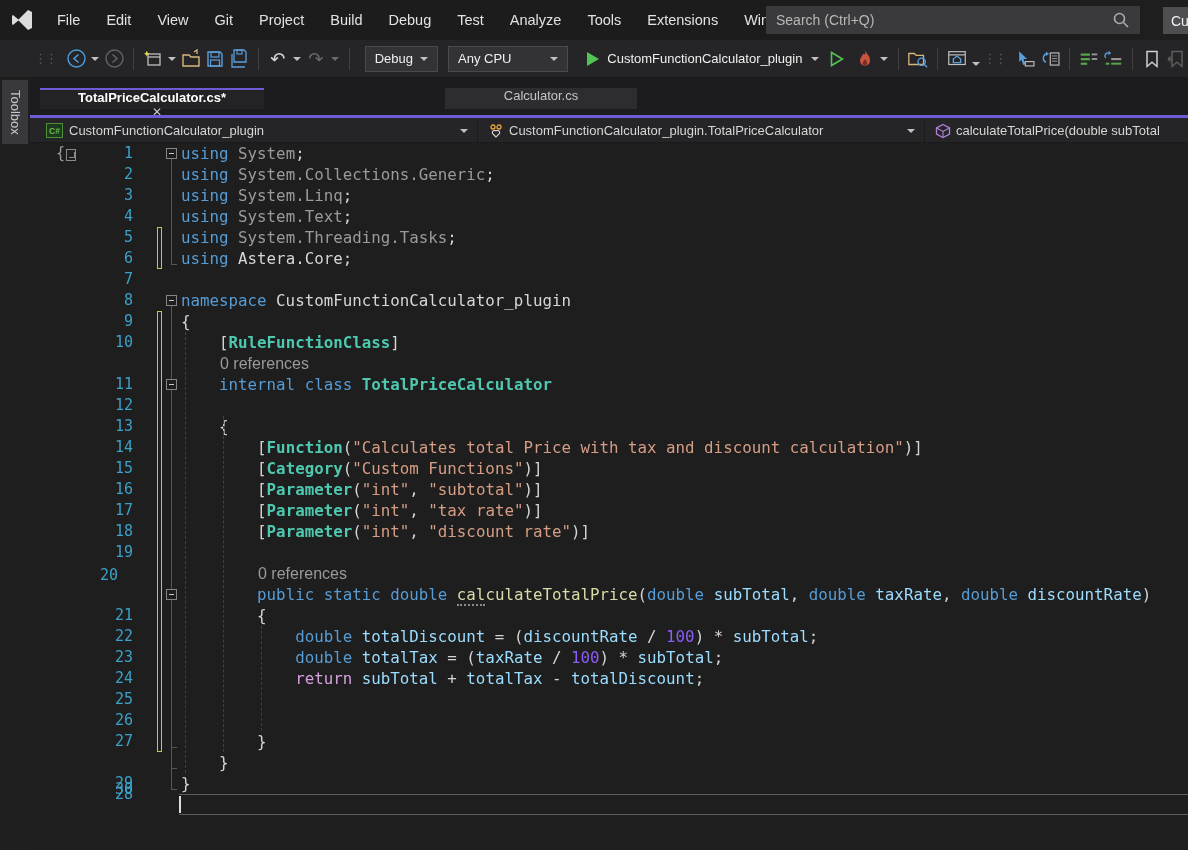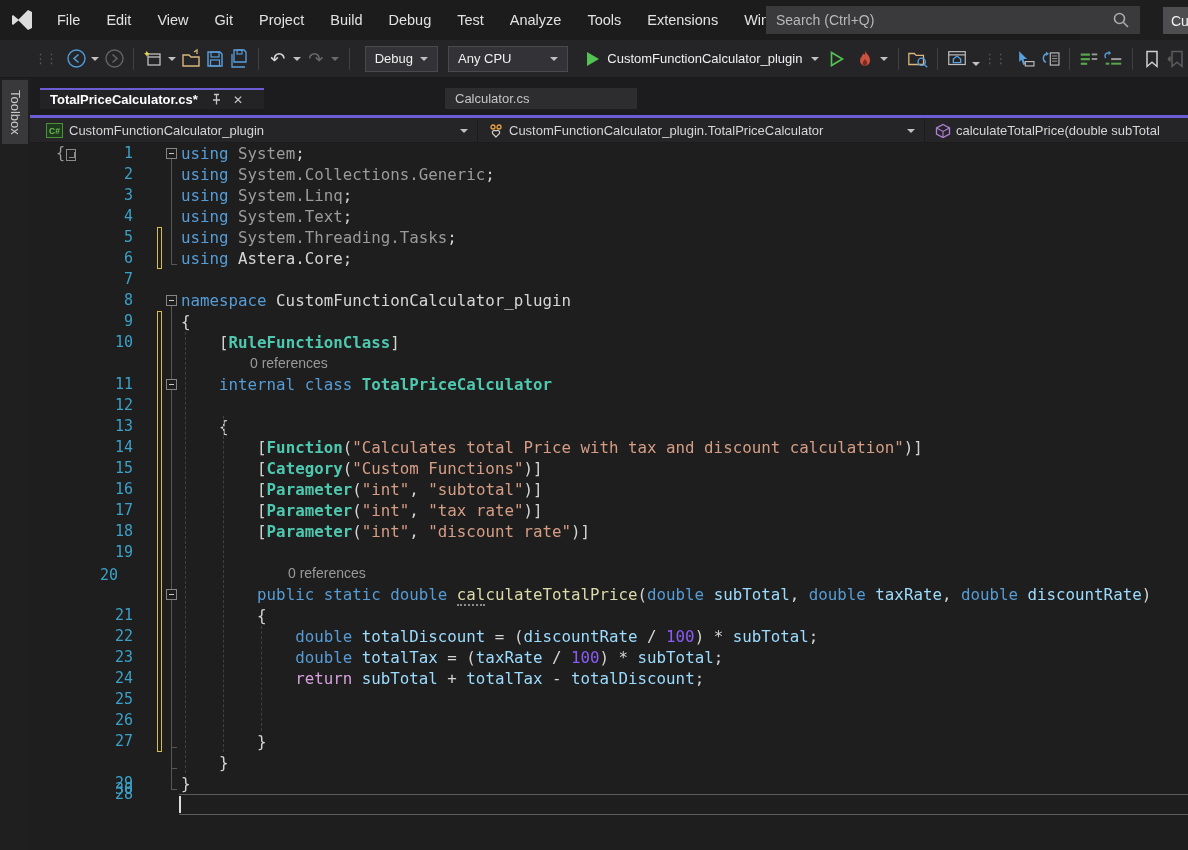--- a/index.html
+++ b/index.html
@@ -45,21 +45,21 @@
   
   .sidebar { position:absolute; left:0; top:78px; width:30px; height:772px; background:#1F1F1F; }
   .toolbox-tab { position:absolute; left:2px; top:2px; width:26px; height:64px;
                  background:#39393B; display:flex; align-items:center; justify-content:center; }
   .toolbox-tab span { writing-mode:vertical-rl; color:#C8C8C8; font-size:13px; }
 
   
   .tabrow { position:absolute; left:30px; top:78px; width:1158px; height:40px; background:#1C1C1E; }
   .accent-line { position:absolute; left:0; bottom:0; width:1158px; height:3px; }
   .tab { position:absolute; top:10px; height:21px; display:flex; align-items:center;
-         padding:0 10px; font-size:13px; color:#C5C5C5; background:#2D2D30; }
+         padding:0 10px; font-size:13px; color:#C5C5C5; background:#2D2D30;flex-direction:column; }
   .tab.active { background:#232326; color:#FFFFFF; font-weight:bold; border-top:2px solid; }
   .tab .x { font-size:12px; margin-left:10px; color:#C8C8C8; font-weight:normal; }
   .tab .pin { margin-left:12px; }
 
   
   .navbar { position:absolute; left:30px; top:118px; width:1158px; height:25px;
             background:#252528; border-bottom:1px solid #1B1B1C; }
   .crumb { position:absolute; top:1px; height:23px; display:flex; align-items:center;
            padding:0 6px; color:#D6D6D6; font-size:13px; border-right:1px solid #1B1B1C;
            overflow:hidden; white-space:nowrap; }
@@ -79,21 +79,21 @@
                  border-right:1px solid #8A8A8A; border-bottom:1px solid #8A8A8A; }
   .lnum { position:absolute; left:55px; width:48px; text-align:right; color:#3CA1C9;
           font:15px "DejaVu Sans Mono", monospace; line-height:21px; }
   .codeline { position:absolute; left:151px; white-space:pre; color:#D4D4D4;
               font:15.8px "DejaVu Sans Mono", monospace; line-height:21px; }
   .kw  { color:#569CD6; } .ctl { color:#D8A0DF; } .ty { color:#4EC9B0;font-weight:bold; }
   .m   { color:#DCDCAA; } .v   { color:#9CDCFE; } .s  { color:#D69D85; }
   .num { color:#8b5cf6; } .pu  { color:#D4D4D4; } .dim{ color:#9B9B9B; }
   .ns  { color:#D6D6D6; }
   .sugg { border-bottom:2px dotted #8C8C8C; }
-  .lens { position:absolute; color:#9A9A9A; font-size:14px; line-height:21px;margin-left:30px; }
+  .lens { position:absolute; color:#9A9A9A; font-size:16px; line-height:21px; }
   .chbar { position:absolute; left:127px; width:5px; border:1px solid #D7BE45; }
   .fold { position:absolute; left:136px; width:11px; height:11px; border:1px solid #858585;
           background:#1E1E1E; z-index:3; }
   .fold i { display:block; width:5px; height:1px; background:#C8C8C8; margin:4px auto 0; }
   .oline { position:absolute; left:141px; width:1px; background:#565656; }
   .ofoot { position:absolute; left:141px; width:6px; height:1px; background:#565656; }
   .iguide { position:absolute; width:0; border-left:1px dashed #3F3F45; }
   .cl-border { position:absolute; left:149px; width:1009px; height:1px; background:#5C5C5C; }
   .caret-bar { position:absolute; left:149px; width:2px; background:#DCDCDC; }
 </style>

